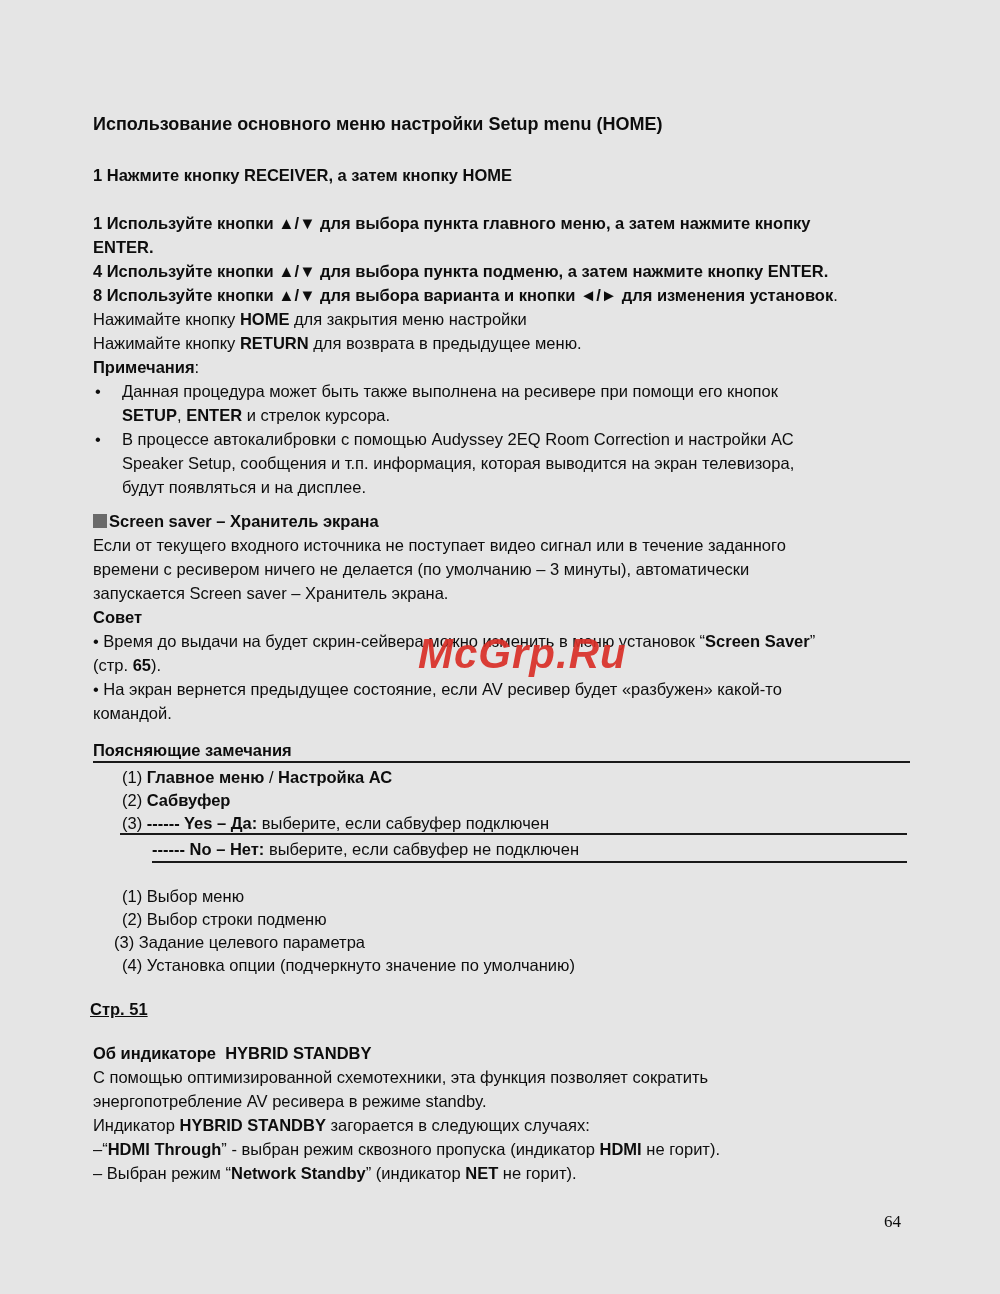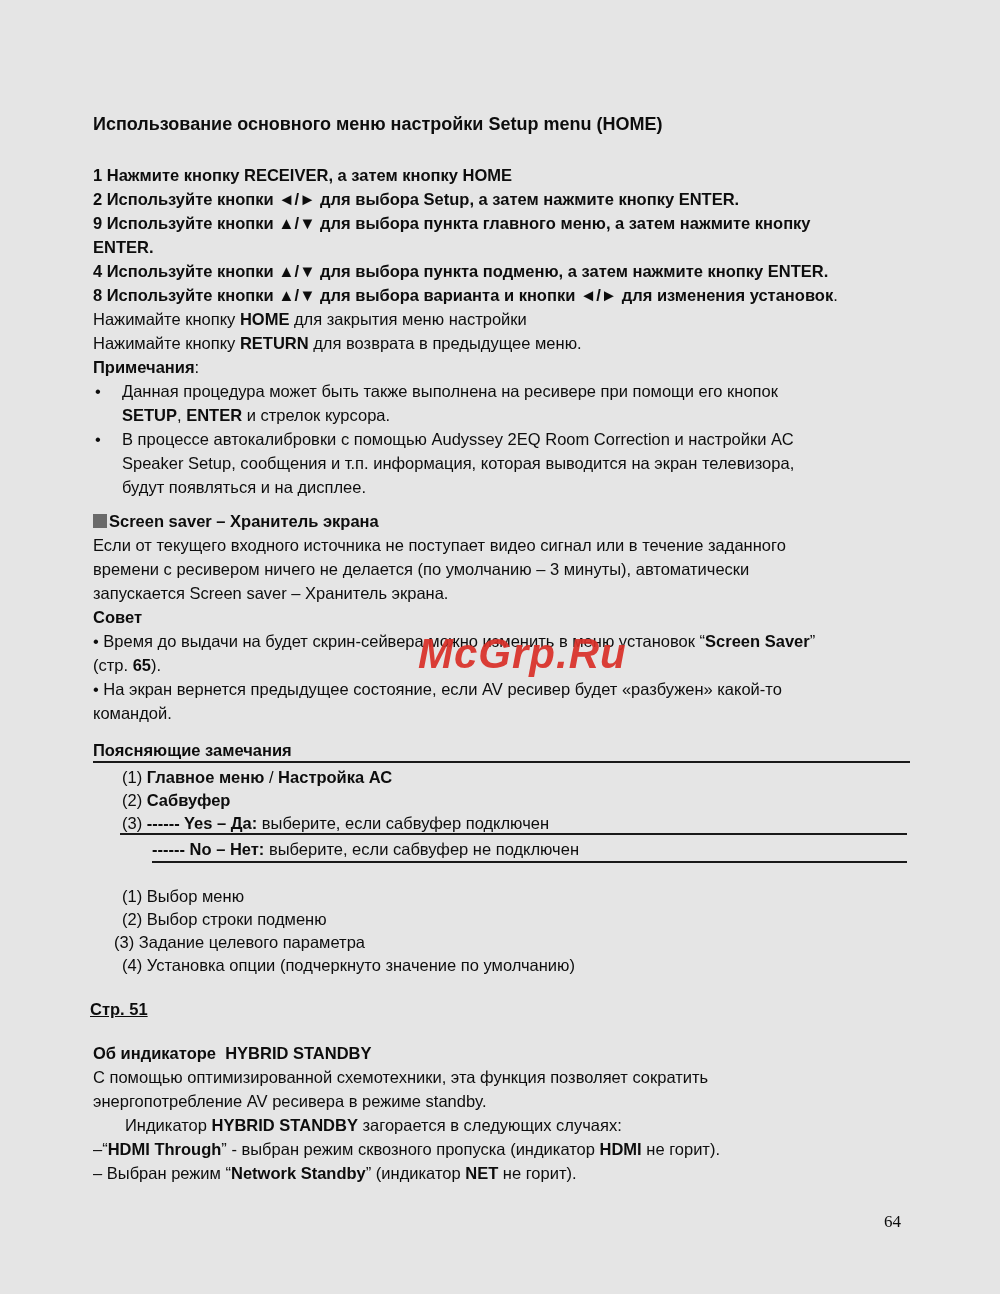--- a/index.html
+++ b/index.html
@@ -57,22 +57,21 @@
   }
 </style>
 </head>
 <body>
 
 <div class="page">
 
   <div class="ln title" style="top:112px;left:93px;"><b>Использование основного меню настройки Setup menu (HOME)</b></div>
 
   <div class="ln" style="top:163px;left:93px;"><b>1 Нажмите кнопку RECEIVER, а затем кнопку HOME</b></div>
-  <div class="ln" style="top:187px;left:93px;"><b>2 Используйте кнопки ◄/► для выбора Setup, а затем нажмите кнопку ENTER.</b></div>
-  <div class="ln" style="top:211px;left:93px;"><b>9 Используйте кнопки ▲/▼ для выбора пункта главного меню, а затем нажмите кнопку</b></div>
+  <div class="ln" style="top:211px;left:93px;"><b>1 Используйте кнопки ▲/▼ для выбора пункта главного меню, а затем нажмите кнопку</b></div>
   <div class="ln" style="top:235px;left:93px;"><b>ENTER.</b></div>
   <div class="ln" style="top:259px;left:93px;"><b>4 Используйте кнопки ▲/▼ для выбора пункта подменю, а затем нажмите кнопку ENTER.</b></div>
   <div class="ln" style="top:283px;left:93px;"><b>8 Используйте кнопки ▲/▼ для выбора варианта и кнопки ◄/► для изменения установок</b><span>.</span></div>
 
   <div class="ln" style="top:307px;left:93px;"><span>Нажимайте кнопку </span><b>HOME</b><span> для закрытия меню настройки</span></div>
   <div class="ln" style="top:331px;left:93px;"><span>Нажимайте кнопку </span><b>RETURN</b><span> для возврата в предыдущее меню.</span></div>
 
   <div class="ln" style="top:355px;left:93px;"><b>Примечания</b><span>:</span></div>
   <div class="ln" style="top:379px;left:95px;">•</div>
   <div class="ln" style="top:379px;left:122px;"><span>Данная процедура может быть также выполнена на ресивере при помощи его кнопок</span></div>
@@ -103,21 +102,21 @@
   <div class="ln" style="top:884px;left:122px;"><span>(1) Выбор меню</span></div>
   <div class="ln" style="top:907px;left:122px;"><span>(2) Выбор строки подменю</span></div>
   <div class="ln" style="top:930px;left:114px;"><span>(3) Задание целевого параметра</span></div>
   <div class="ln" style="top:953px;left:122px;"><span>(4) Установка опции (подчеркнуто значение по умолчанию)</span></div>
 
   <div class="ln" style="top:997px;left:90px;text-decoration:underline;"><b>Стр. 51</b></div>
 
   <div class="ln" style="top:1041px;left:93px;"><b>Об индикаторе  HYBRID STANDBY</b></div>
   <div class="ln" style="top:1065px;left:93px;"><span>С помощью оптимизированной схемотехники, эта функция позволяет сократить</span></div>
   <div class="ln" style="top:1089px;left:93px;"><span>энергопотребление AV ресивера в режиме standby.</span></div>
-  <div class="ln" style="top:1113px;left:93px;margin-left:32px;"><span>Индикатор </span><b>HYBRID STANDBY</b><span> загорается в следующих случаях:</span></div>
+  <div class="ln" style="top:1113px;left:93px;"><span>Индикатор </span><b>HYBRID STANDBY</b><span> загорается в следующих случаях:</span></div>
   <div class="ln" style="top:1137px;left:93px;"><span>–“</span><b>HDMI Through</b><span>” - выбран режим сквозного пропуска (индикатор </span><b>HDMI</b><span> не горит).</span></div>
   <div class="ln" style="top:1161px;left:93px;"><span>– Выбран режим “</span><b>Network Standby</b><span>” (индикатор </span><b>NET</b><span> не горит).</span></div>
 
   <div class="wm" style="color: rgb(218, 47, 40);">McGrp.Ru</div>
 
   <div class="ln pagenum" style="top:1210px;left:884px;">64</div>
 
 </div>
 
 </body></html>

